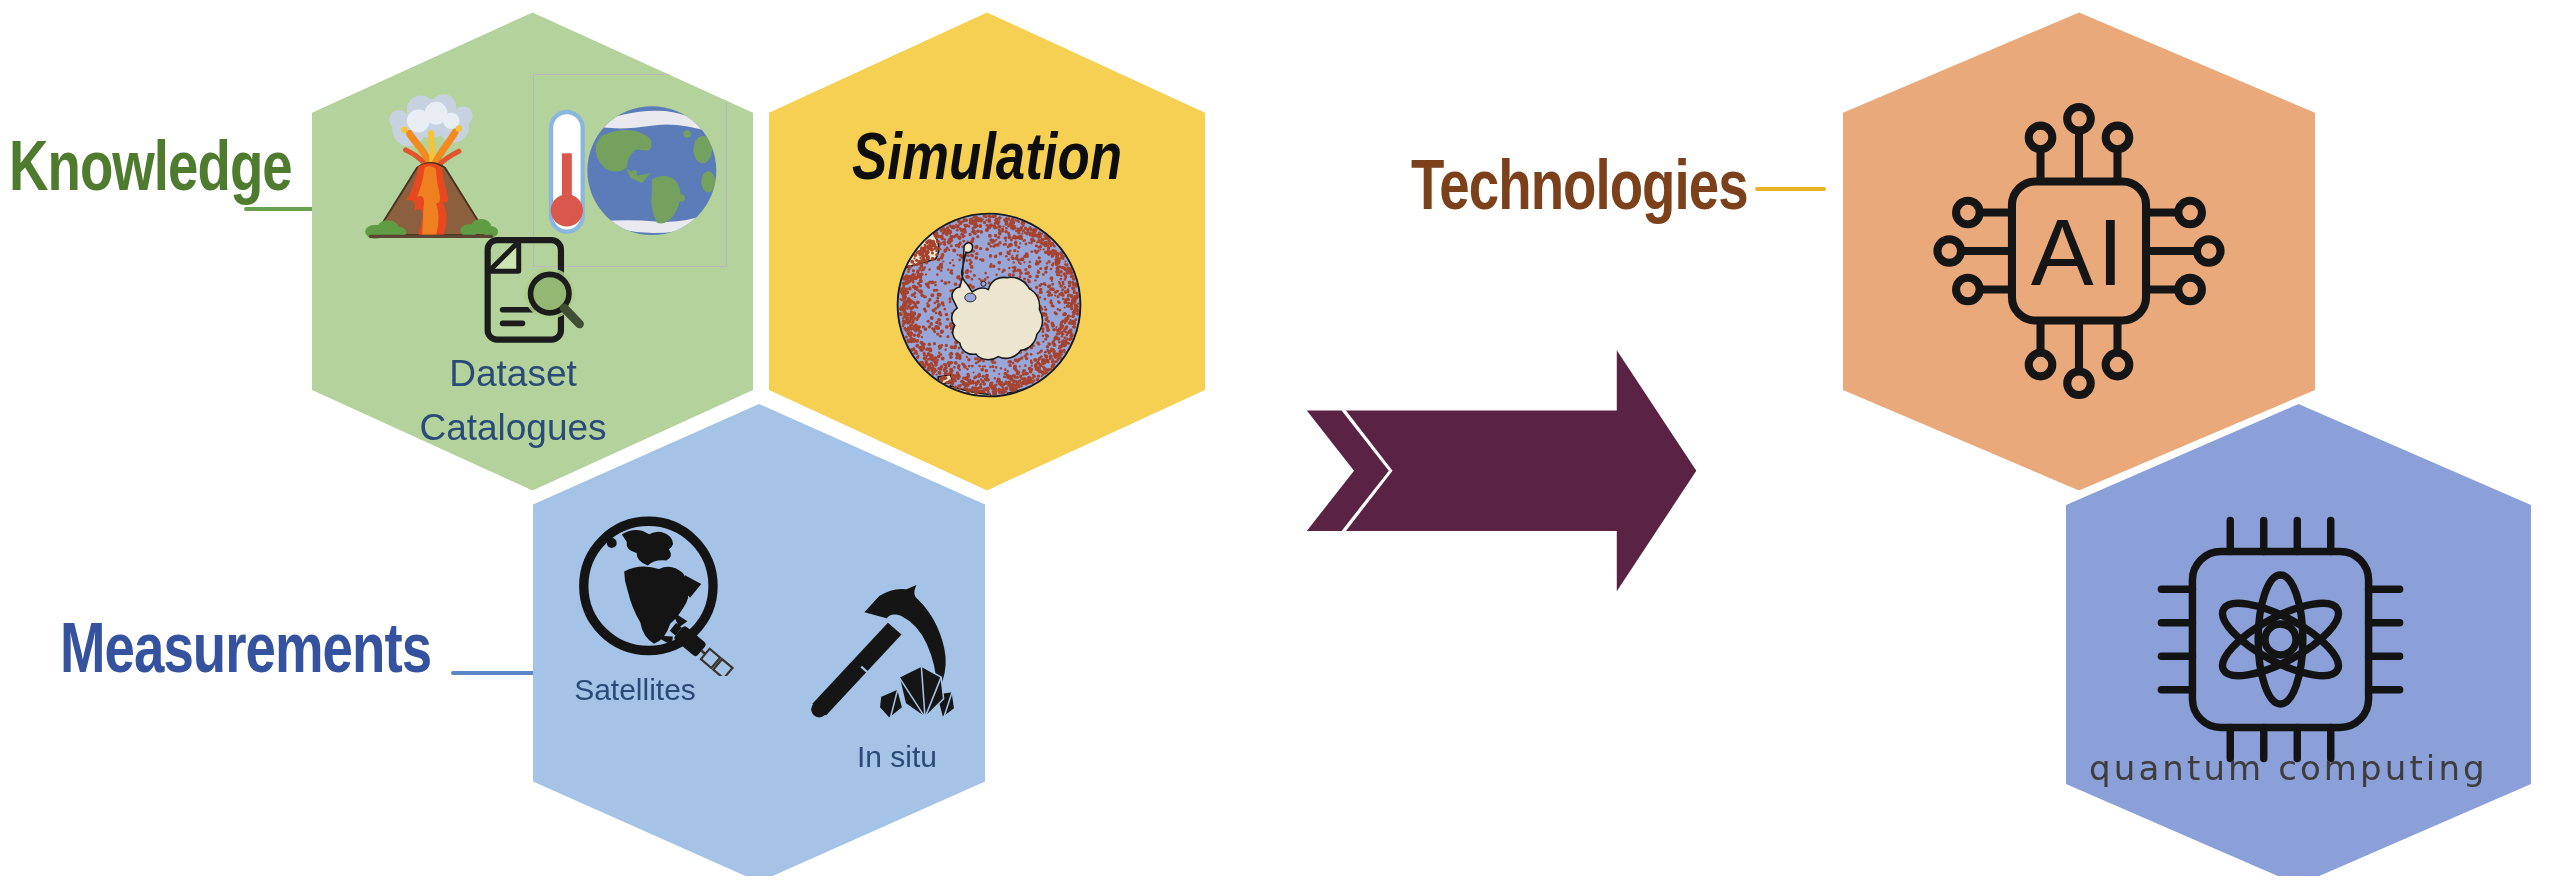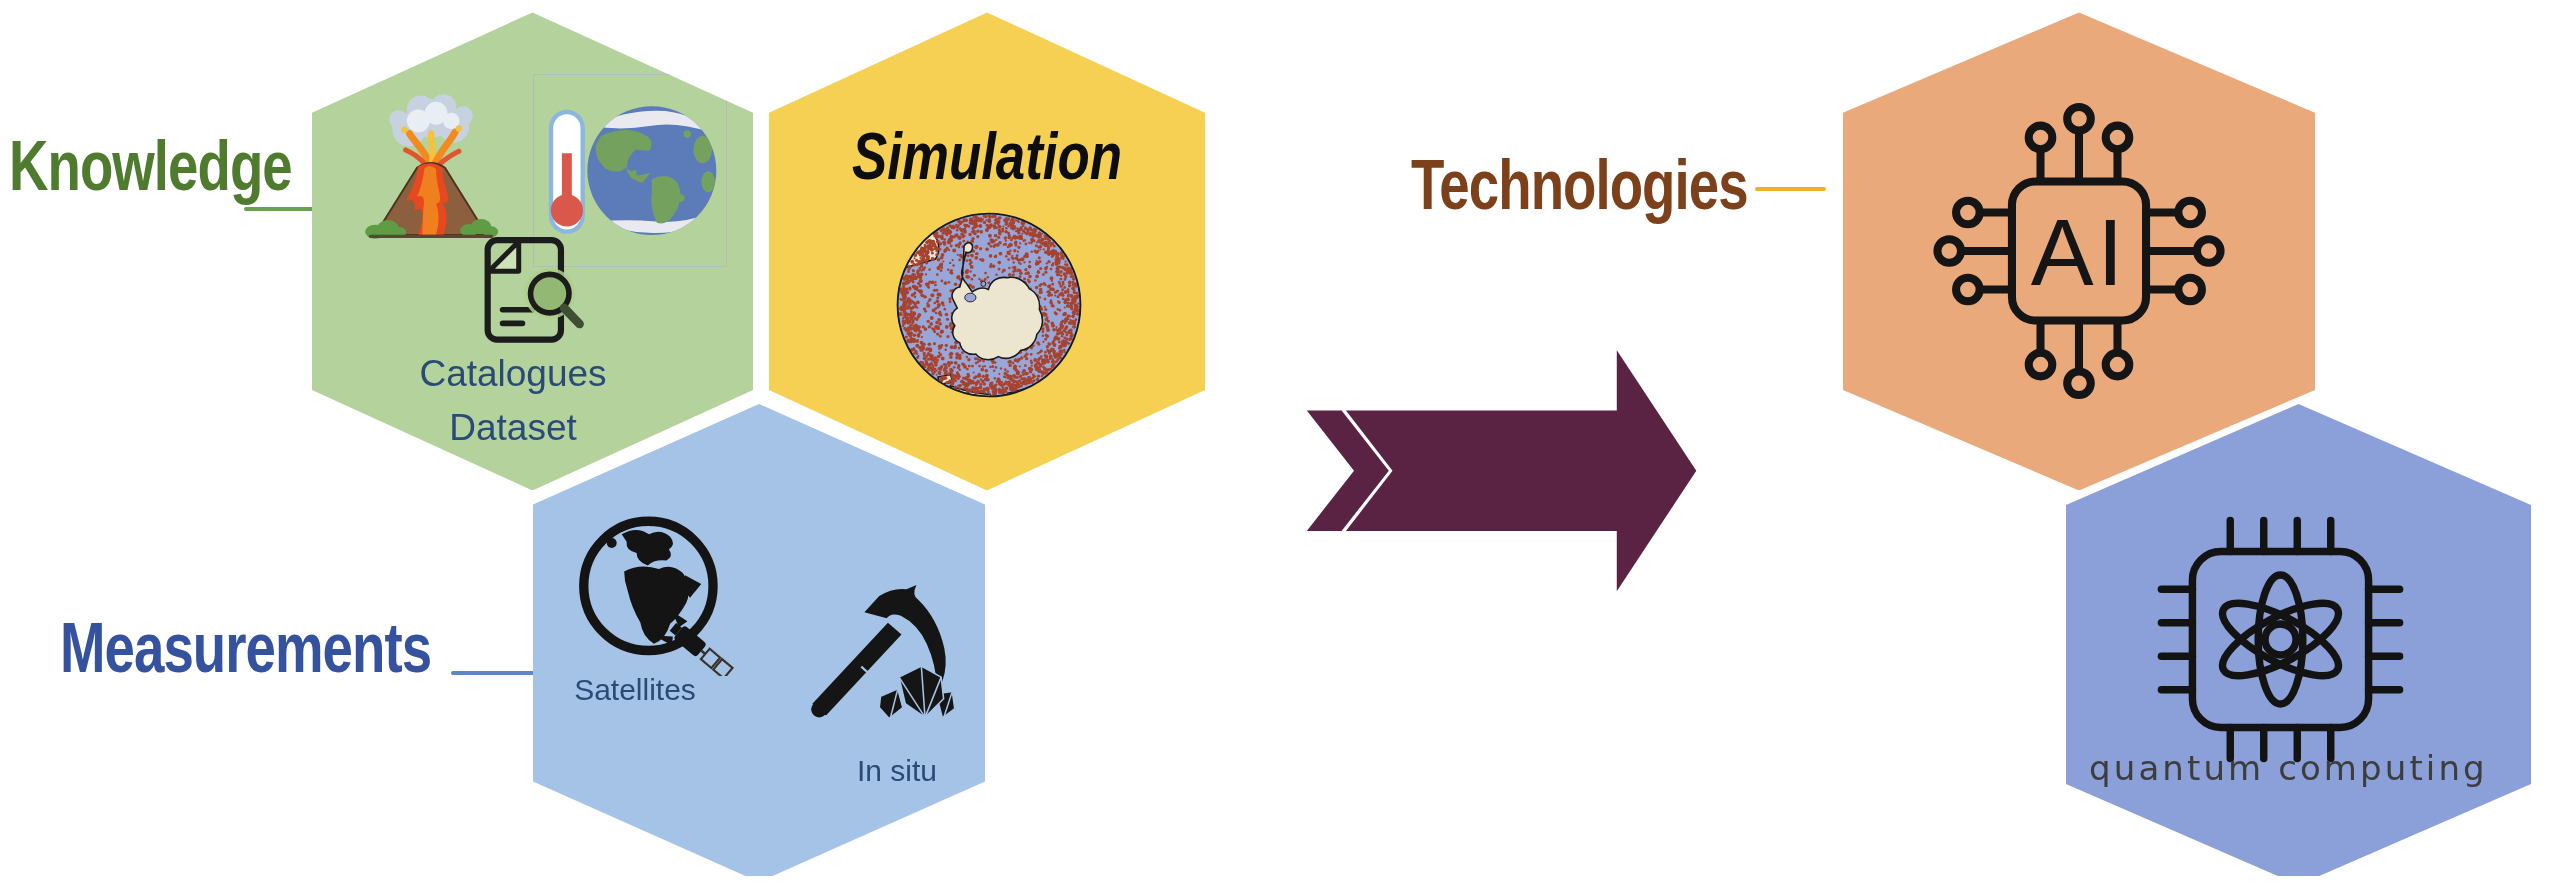--- a/index.html
+++ b/index.html
@@ -33,21 +33,21 @@
   .sim-title{
     position:absolute;left:0;width:100%;top:106px;text-align:center;
     font-weight:bold;font-size:66px;color:var(--simulation-title);
     transform:scaleX(0.80);transform-origin:50% 50%;white-space:nowrap;
   }
   .inner-label{
     position:absolute;color:var(--inner-text);font-size:30px;text-align:center;line-height:1.32;
   }
   .dataset-caption{left:77px;top:335px;width:248px;font-size:37px;line-height:1.45;}
   .satellites-caption{left:15px;top:266px;width:174px;}
-  .insitu-caption{left:277px;top:347px;width:174px;}
+  .insitu-caption{left:277px;top:333px;width:174px;}
   .quantum-caption{
     position:absolute;left:17.4px;top:344px;width:410px;text-align:center;
     font-family:"DejaVu Sans",sans-serif;font-size:34px;letter-spacing:3.1px;
     color:var(--quantum-caption-text);white-space:nowrap;
   }
   .abs{position:absolute;}
   .thermo-globe-box{
     position:absolute;left:221px;top:62px;width:194px;height:193px;
     border:1.2px solid #b9b9b9;box-sizing:border-box;
   }
@@ -154,22 +154,22 @@
       <g stroke="#1c1c1c" stroke-width="9" stroke-linecap="round">
         <line x1="36" y1="122" x2="84" y2="122"></line>
         <line x1="36" y1="144" x2="68" y2="144"></line>
       </g>
       <circle cx="112" cy="96" r="41" fill="#aecf8e" opacity="0.85"></circle>
       <circle cx="112" cy="96" r="31" fill="#93b873" stroke="#1c1c1c" stroke-width="9"></circle>
       <line x1="135" y1="119" x2="160" y2="145" stroke="#3f4f33" stroke-width="14" stroke-linecap="round"></line>
     </svg>
 
     <div class="inner-label dataset-caption">
+      <div>Dataset</div>
       <div>Catalogues</div>
-      <div>Dataset</div>
     </div>
   </div>
 
   <div class="hex hex-simulation">
     <div class="sim-title">Simulation</div>
 
     <svg class="abs" style="left:123px;top:196px" width="194" height="194" viewBox="-156 -156 312 312">
       <clipPath id="simclip">
           <circle cx="0" cy="0" r="146"></circle>
         </clipPath>

